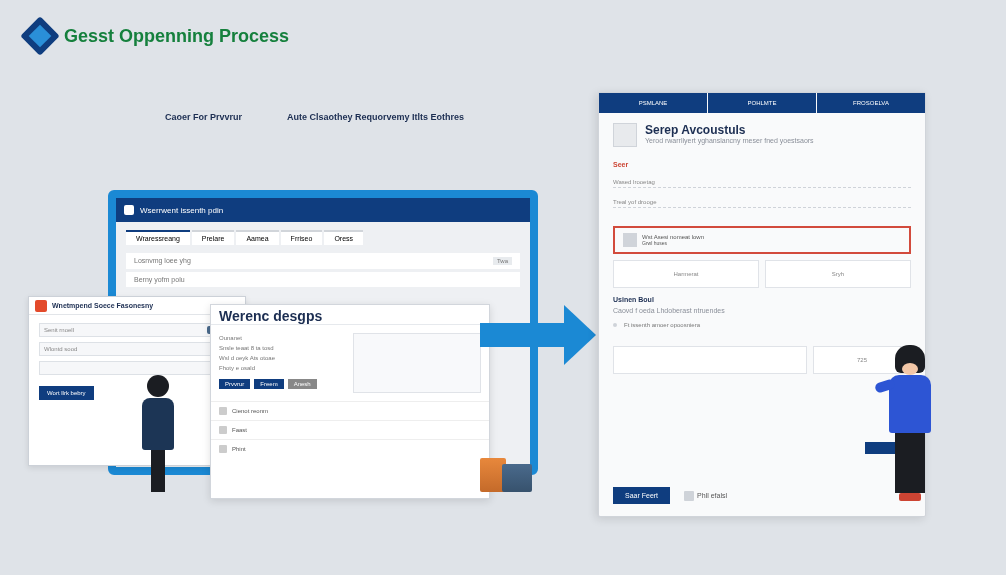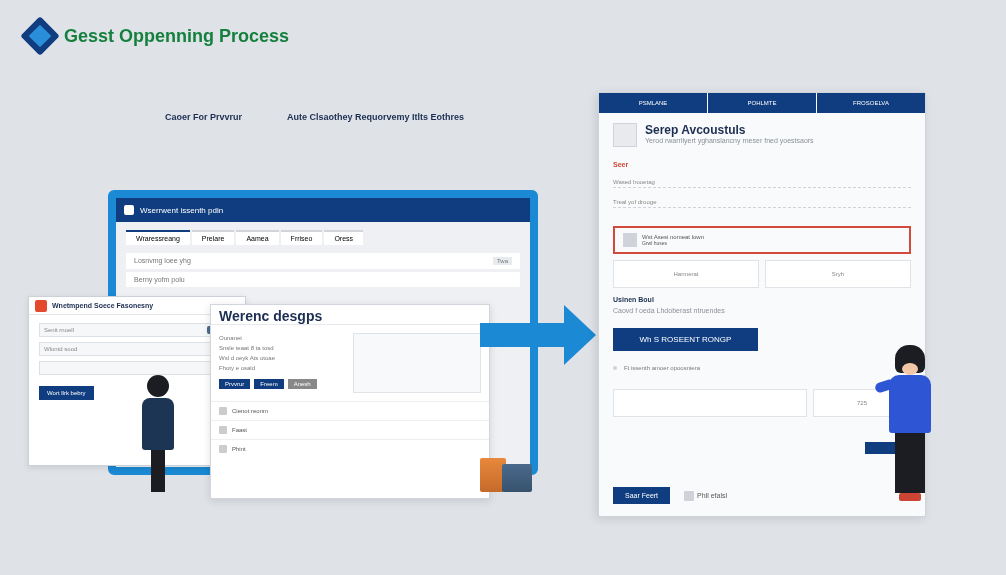--- a/index.html
+++ b/index.html
@@ -239,21 +239,20 @@
     </div>
     <div class="fgrid">
       <div class="fgc">Harmerat</div>
       <div class="fgc">Sryh</div>
     </div>
   </div>
   <div class="fsec">
     <div class="fst" style="color:#1c2e52">Usinen Boul</div>
     <div class="fh-s">Caovd f oeda Lhdoberast ntruendes</div>
   </div>
-  <div class="faction">Wh S ROSEENT RONGP</div>
   <div class="fextra">
       <span class="dot"></span>
       <span>Ft issenth amoer   opoosniera</span>
     </div>
   <div class="fbar"></div>
   <div class="fgrid" style="padding:0 14px;margin-top:14px">
     <div class="fgc" style="flex:2"></div>
     <div class="fgc">725</div>
   </div>
   <div class="fbot">

